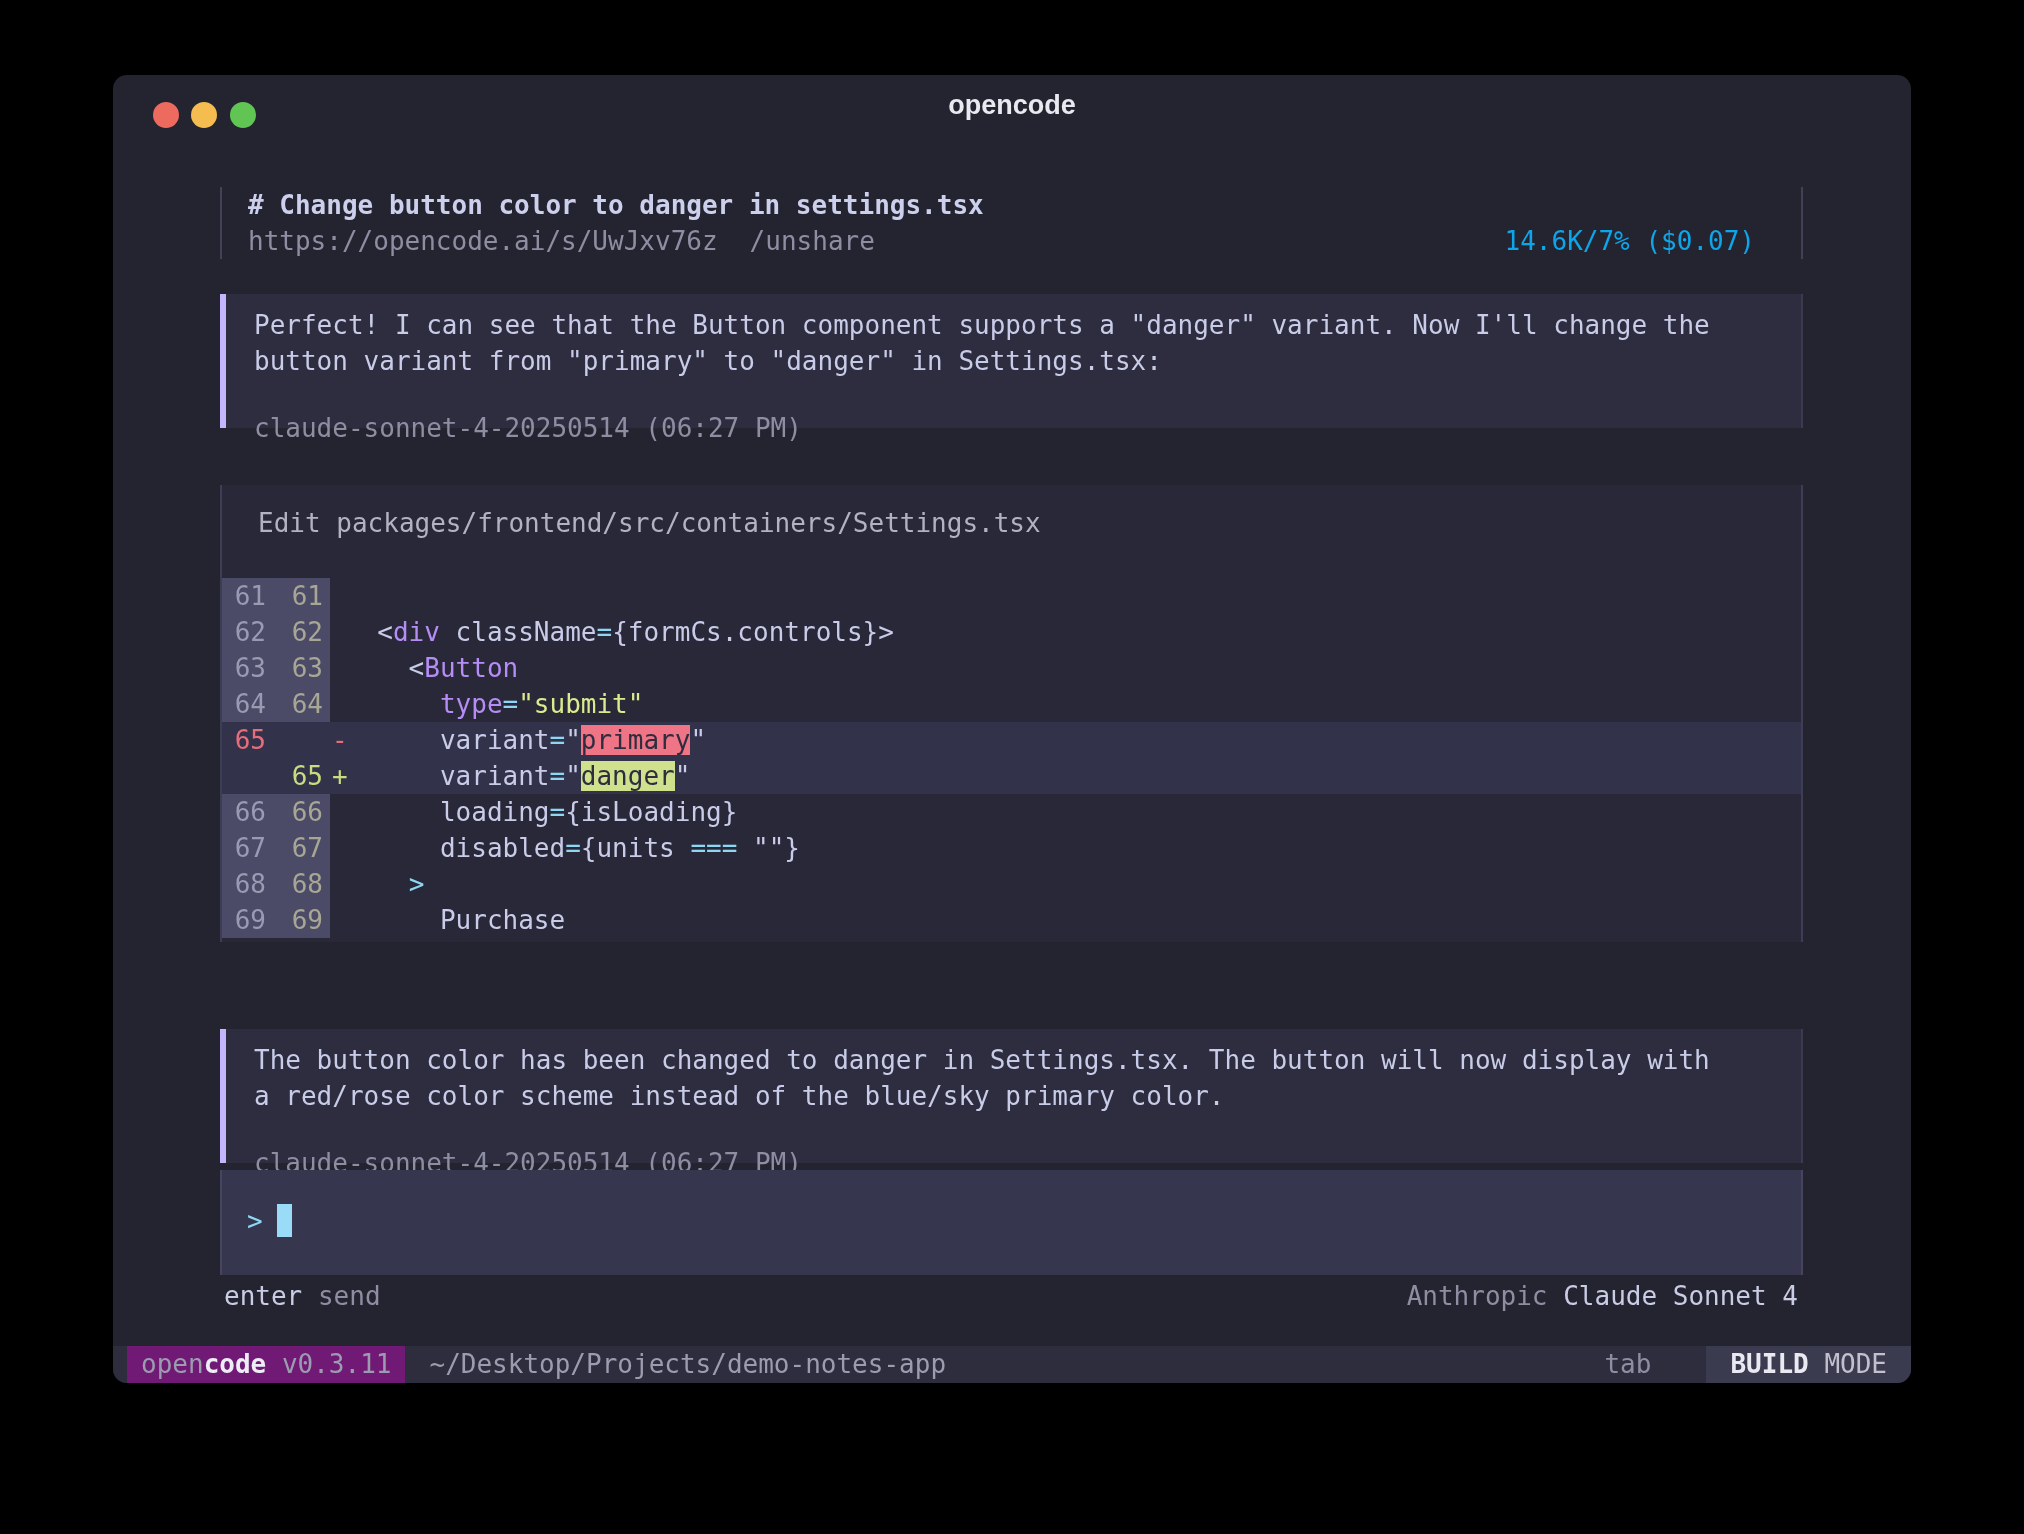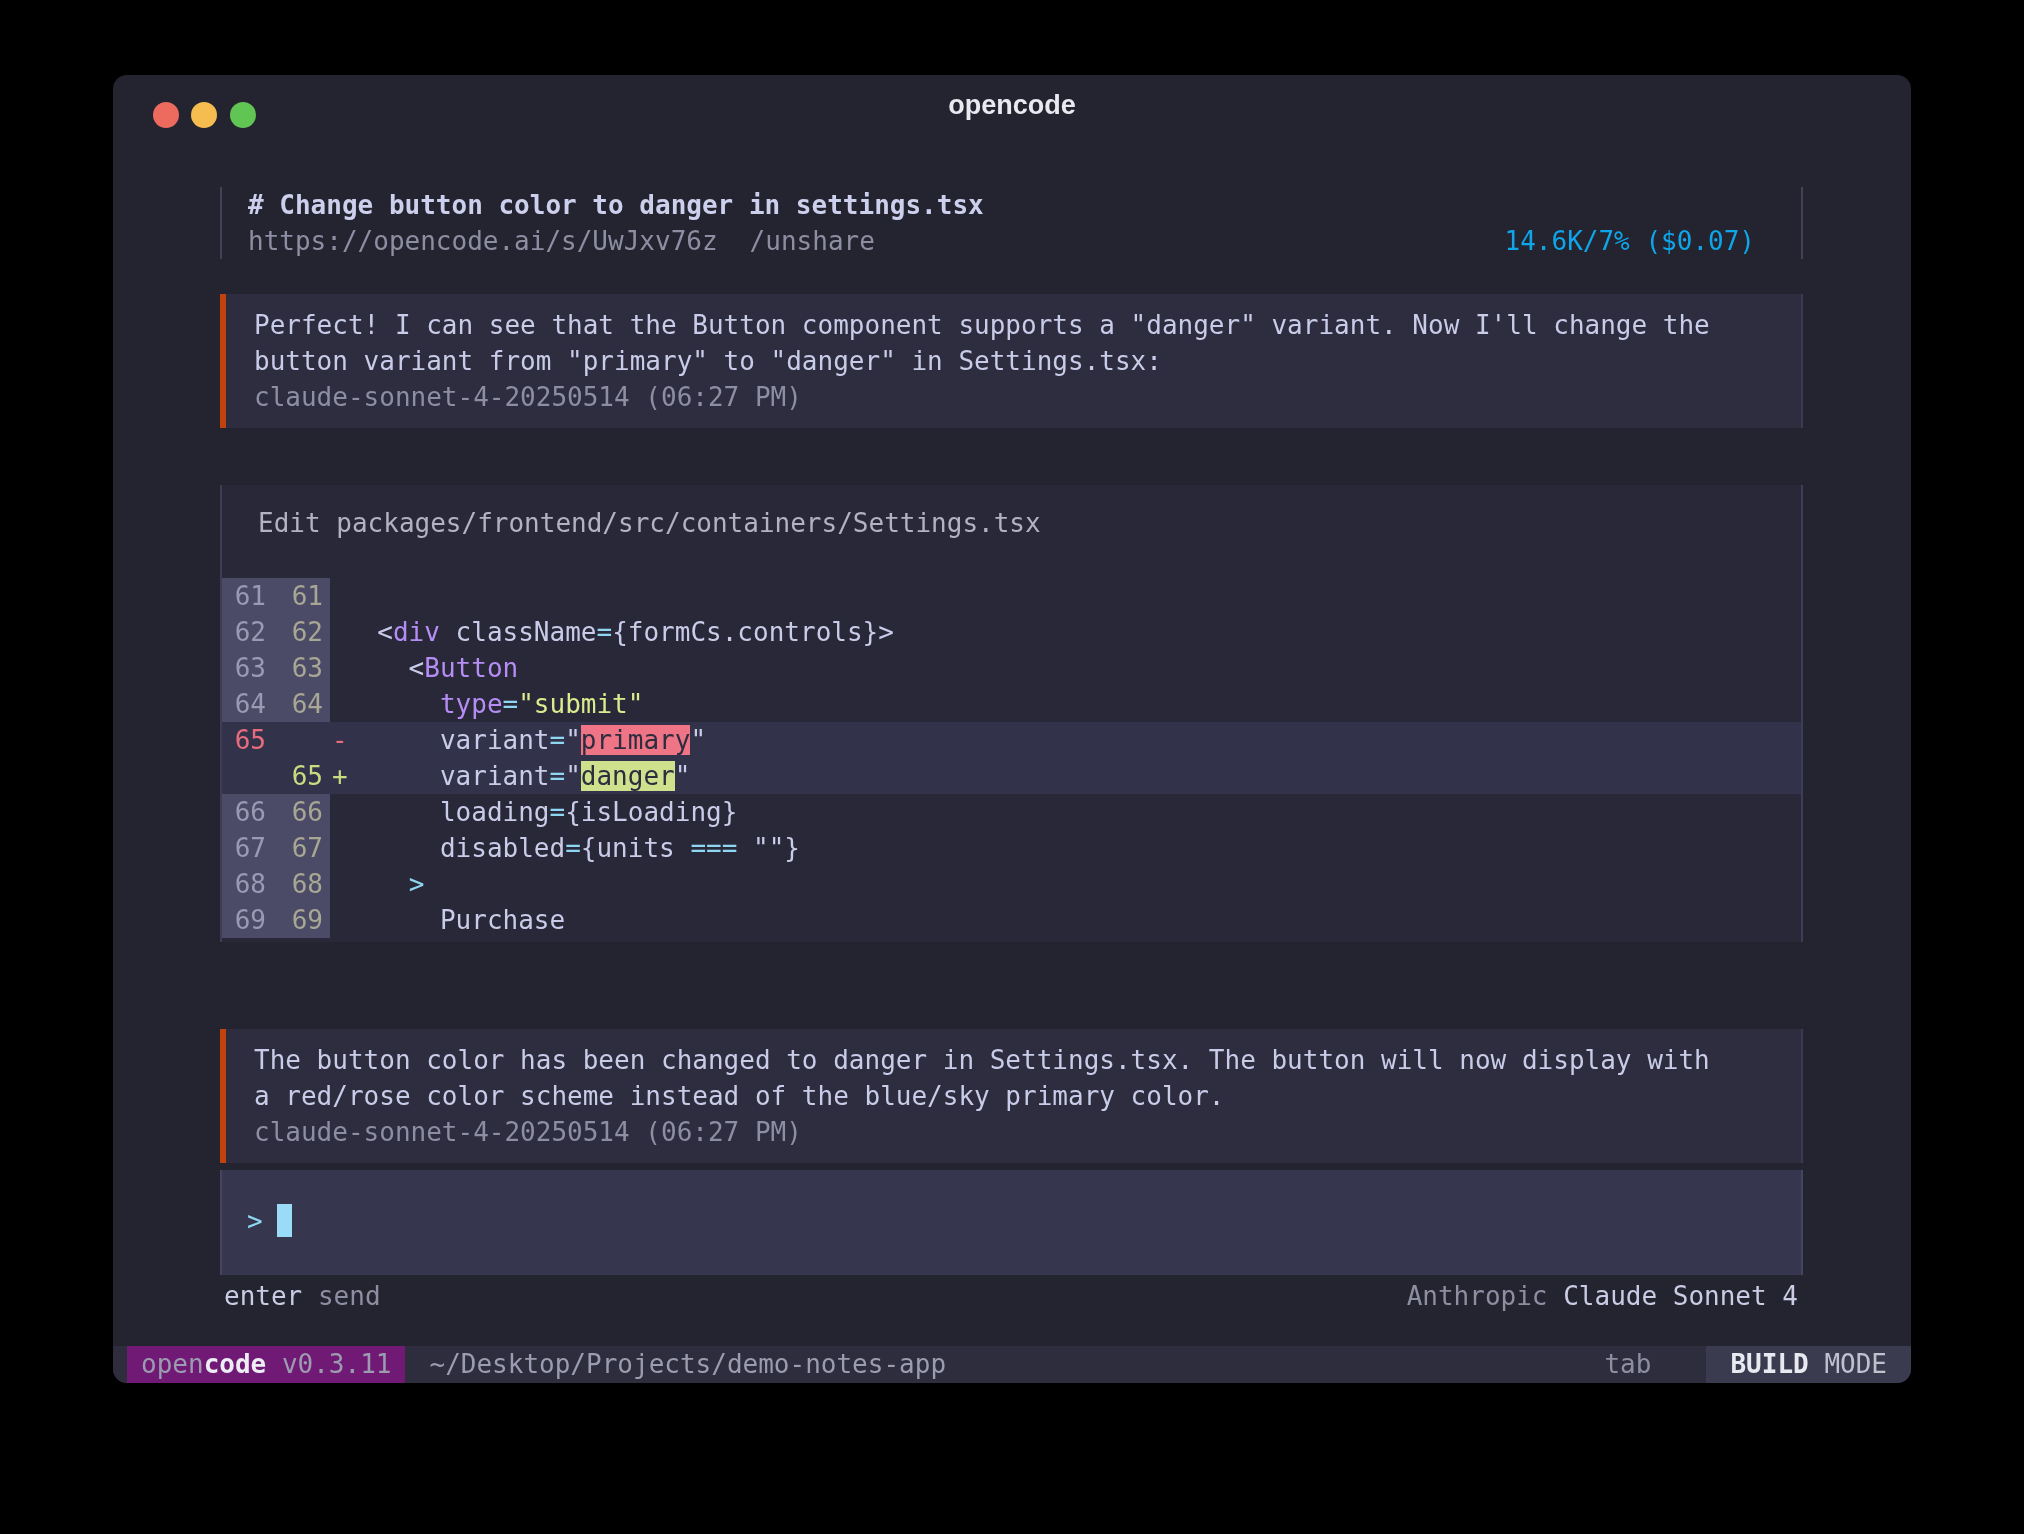--- a/index.html
+++ b/index.html
@@ -23,25 +23,25 @@
   .header-block { position:absolute; left:107px; top:112px; width:1583px; height:72px;
                   border-left:2px solid #414158; border-right:2px solid #414158;
                   padding-left:26px; }
   .session-title { line-height:36px; font-weight:bold; color:#ccd0ec; }
   .session-sub { line-height:36px; color:#8e8ea3; }
   .session-unshare { margin-left:32px; }
   .context-usage { position:absolute; top:36px; right:46px; line-height:36px; color:#0ea5e9; }
 
   
   .msg-block { position:absolute; left:107px; width:1583px; height:134px;
-               background:#2d2d3f; border-left:6px solid #c2410c;
+               background:#2d2d3f; border-left:6px solid #c4b5fd;
                border-right:2px solid #3a3a50; padding:13px 40px 13px 28px; }
   .msg-1 { top:219px; } .msg-2 { top:954px; }
   .msg-text { color:#c9cce8; line-height:36px; max-width:1480px; }
-  .msg-meta { color:#8e8ea3; line-height:36px; }
+  .msg-meta { color:#8e8ea3; line-height:36px;margin-top:31px; }
 
   
   .diff-block { position:absolute; left:107px; top:410px; width:1583px; height:457px;
                 background:#282838; border-left:2px solid #3d3d55; border-right:2px solid #3d3d55; }
   .diff-title { margin:20px 8px 0 36px; line-height:36px; color:#b2b2c2; }
   .diff-rows { margin-top:37px; }
   .diff-row { display:flex; height:36px; line-height:36px; }
   .cell-old { width:48px; text-align:right; padding-right:4px; }
   .cell-new { width:60px; text-align:right; padding-right:7px; }
   .cell-marker { width:16px; padding-left:2px; }

